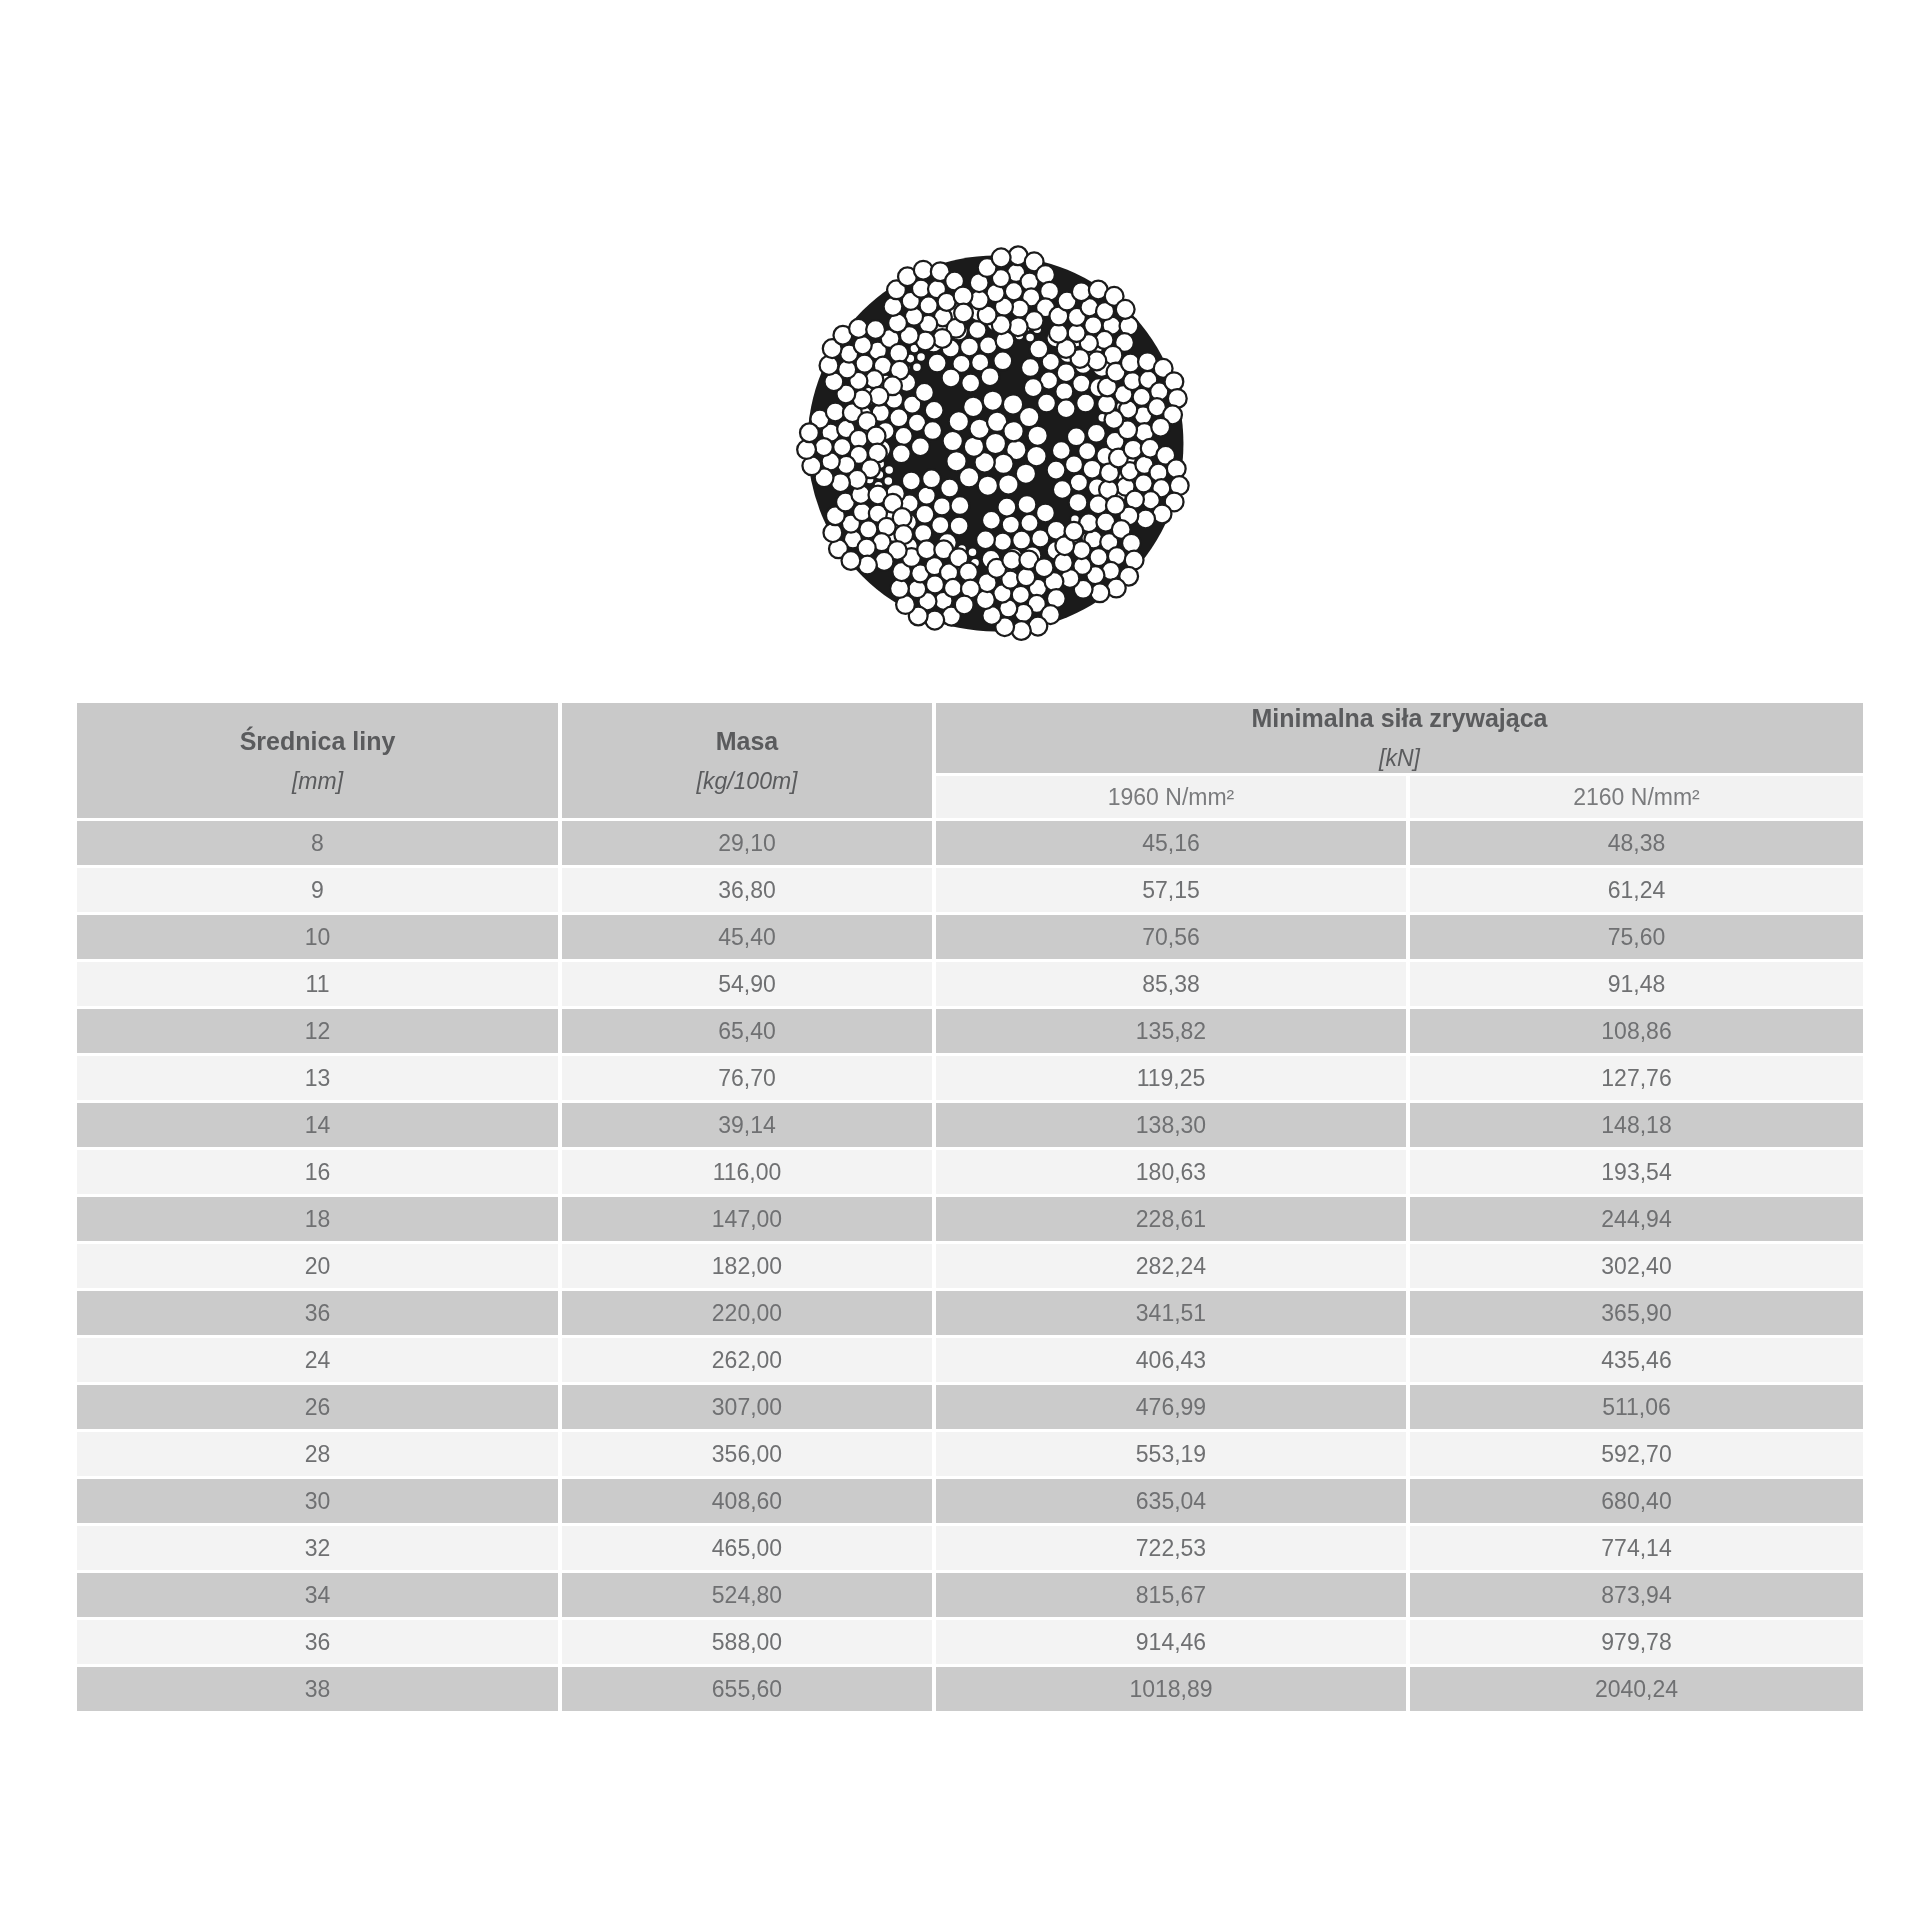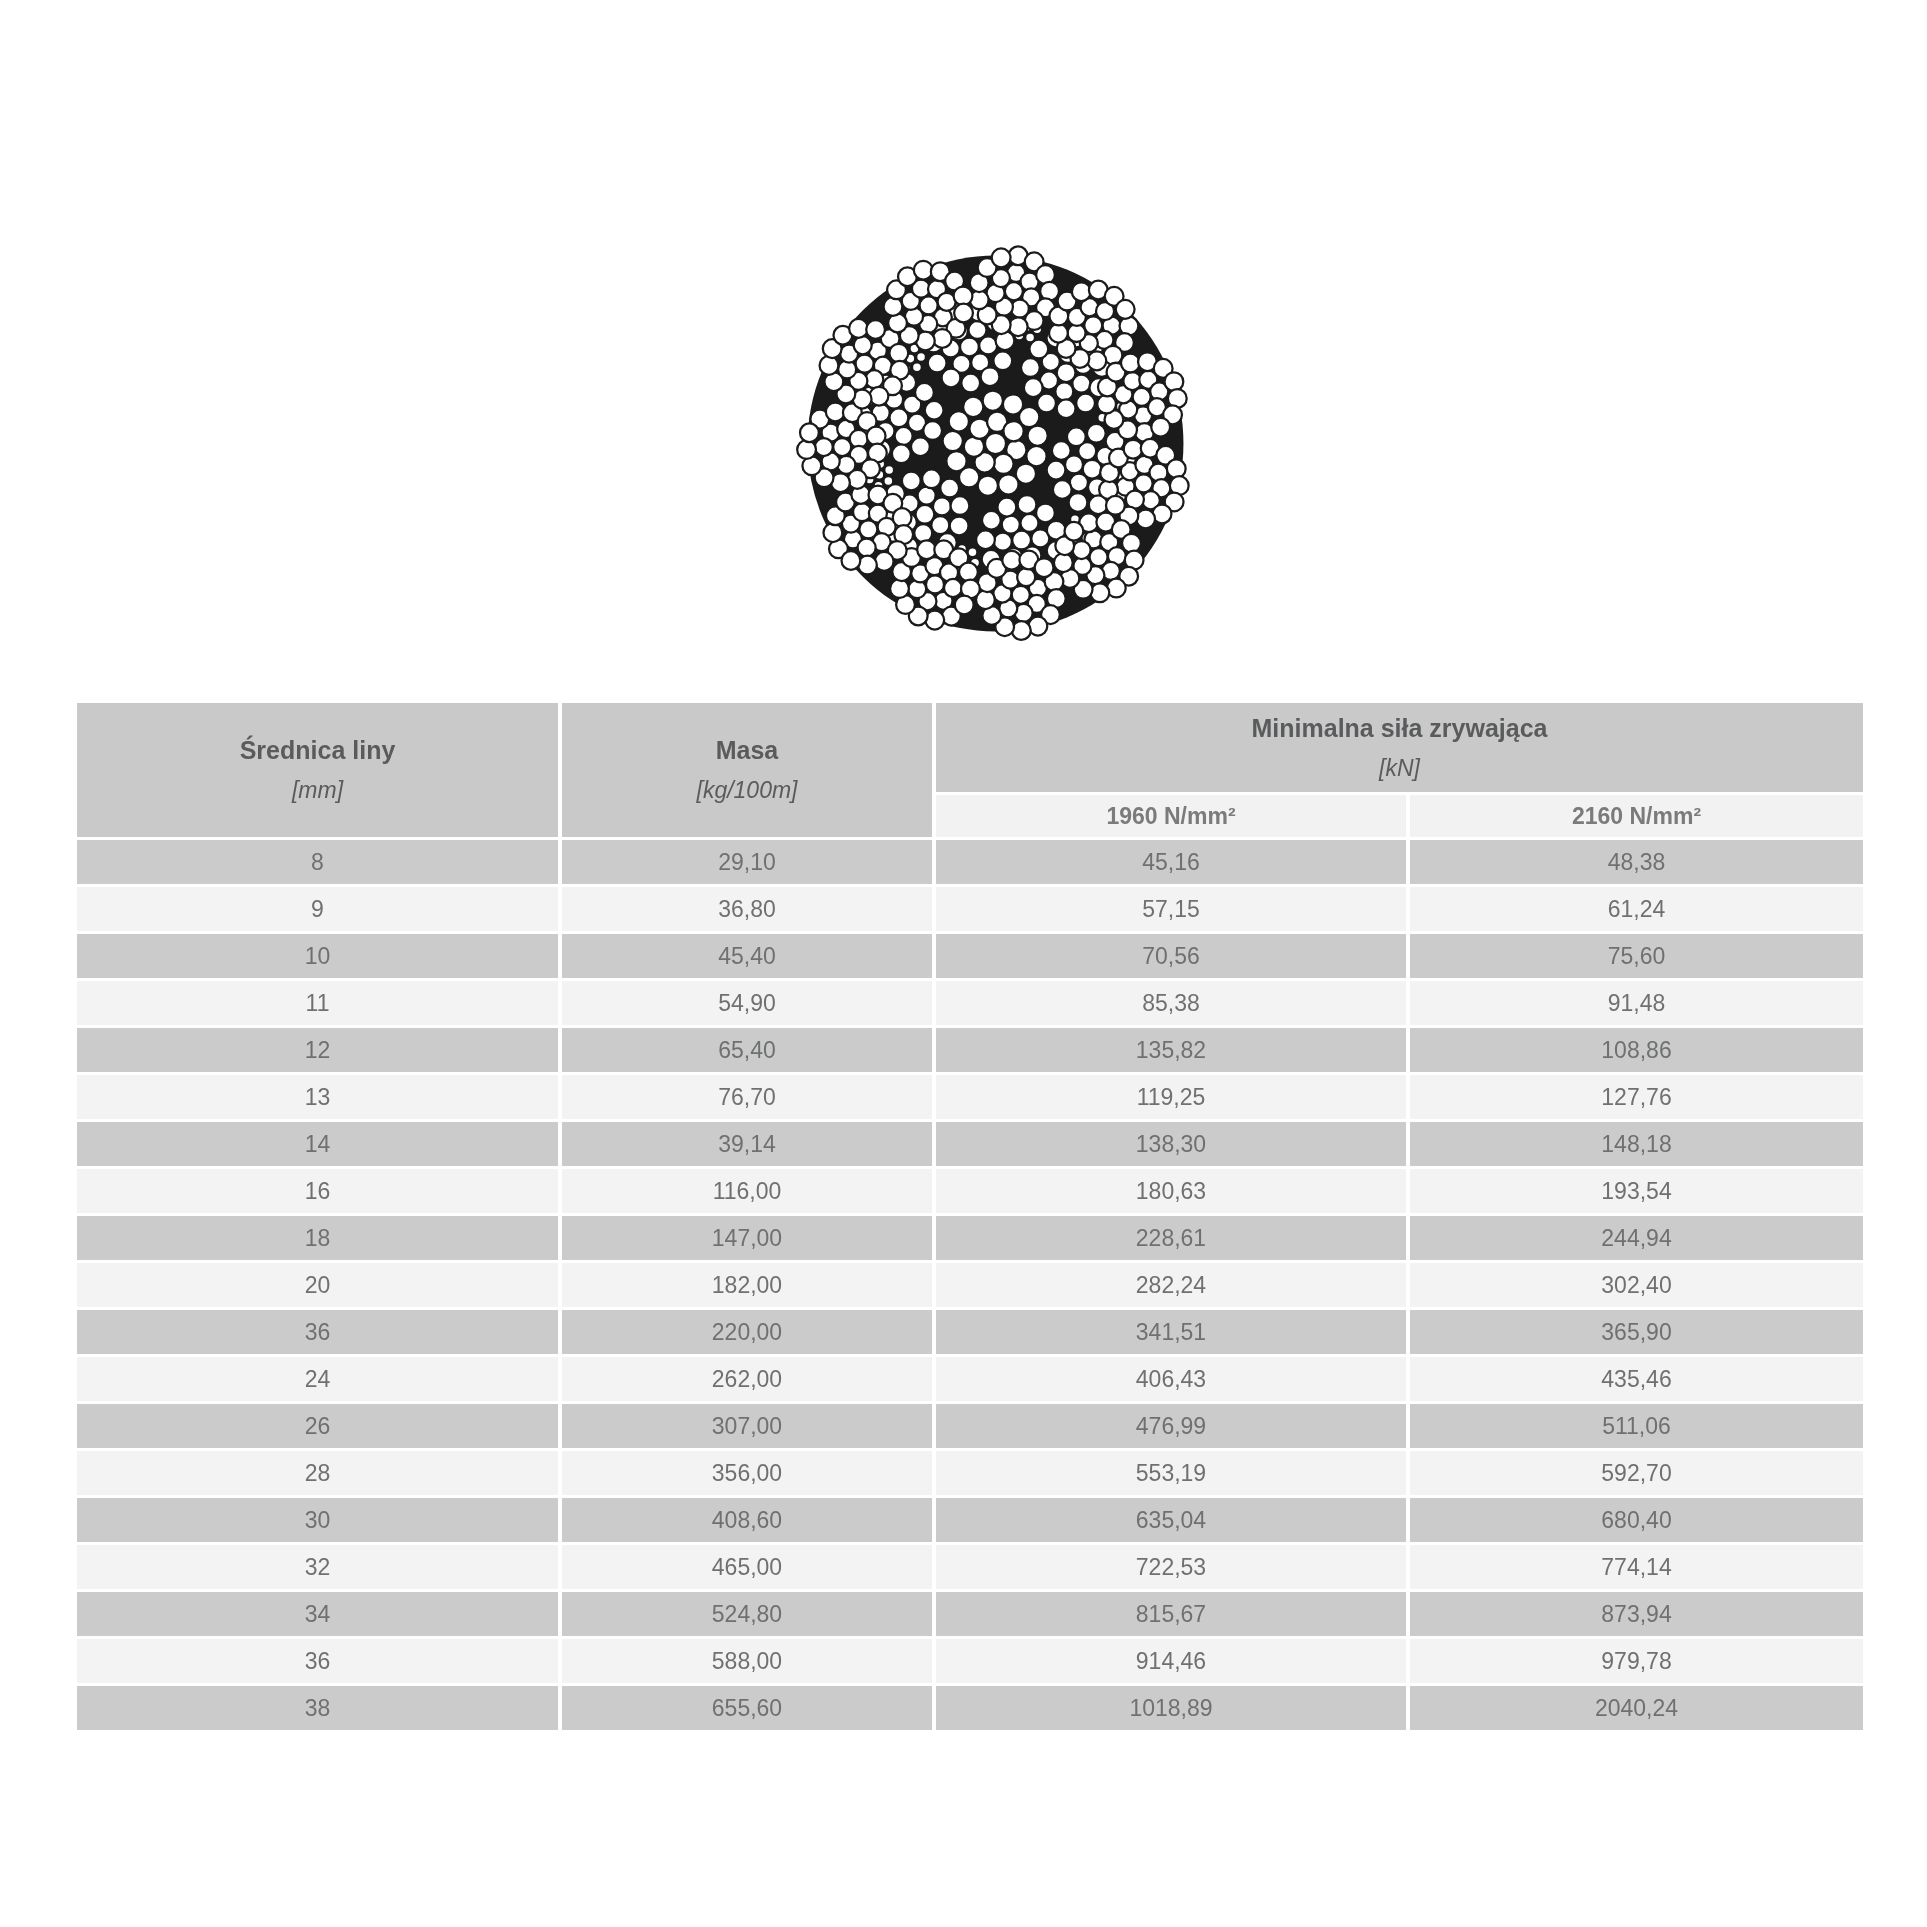--- a/index.html
+++ b/index.html
@@ -14,24 +14,24 @@
   .rope-wrap svg{width:100%;height:100%;display:block;}
 
   table.spec{
     position:absolute;left:73px;top:700px;width:1783px;
     border-collapse:separate;border-spacing:4.5px 3.8px;table-layout:fixed;
   }
   table.spec th, table.spec td{
     text-align:center;vertical-align:middle;padding:0;overflow:hidden;
   }
   th.span-col{background:var(--header-bg);color:var(--header-text);}
-  th.group{background:var(--header-bg);color:var(--header-text);height:89px;}
+  th.group{background:var(--header-bg);color:var(--header-text);height:70px;}
   tr.subhead th{
     background:var(--subheader-bg);color:#7a7b7d;height:42px;
-    font-weight:bold;font-size:23px;
+    font-weight:normal;font-size:23px;
   }
   .h-title{font-weight:bold;font-size:25px;line-height:1.25;}
   .h-unit{font-style:italic;font-weight:normal;font-size:23px;margin-top:10.5px;line-height:1.2;}
   tbody td{height:44px;font-size:23px;color:var(--value-text);}
   tbody tr.dark td{background:var(--row-dark);}
   tbody tr.light td{background:var(--row-light);}
 </style>
 </head>
 <body style="--header-bg: #c9c9c9; --subheader-bg: #f2f2f2; --row-dark: #cbcbcb; --row-light: #f3f3f3; --header-text: #5a5b5d; --value-text: #6f7072; --rope-black: #1b1b1b;">
 

